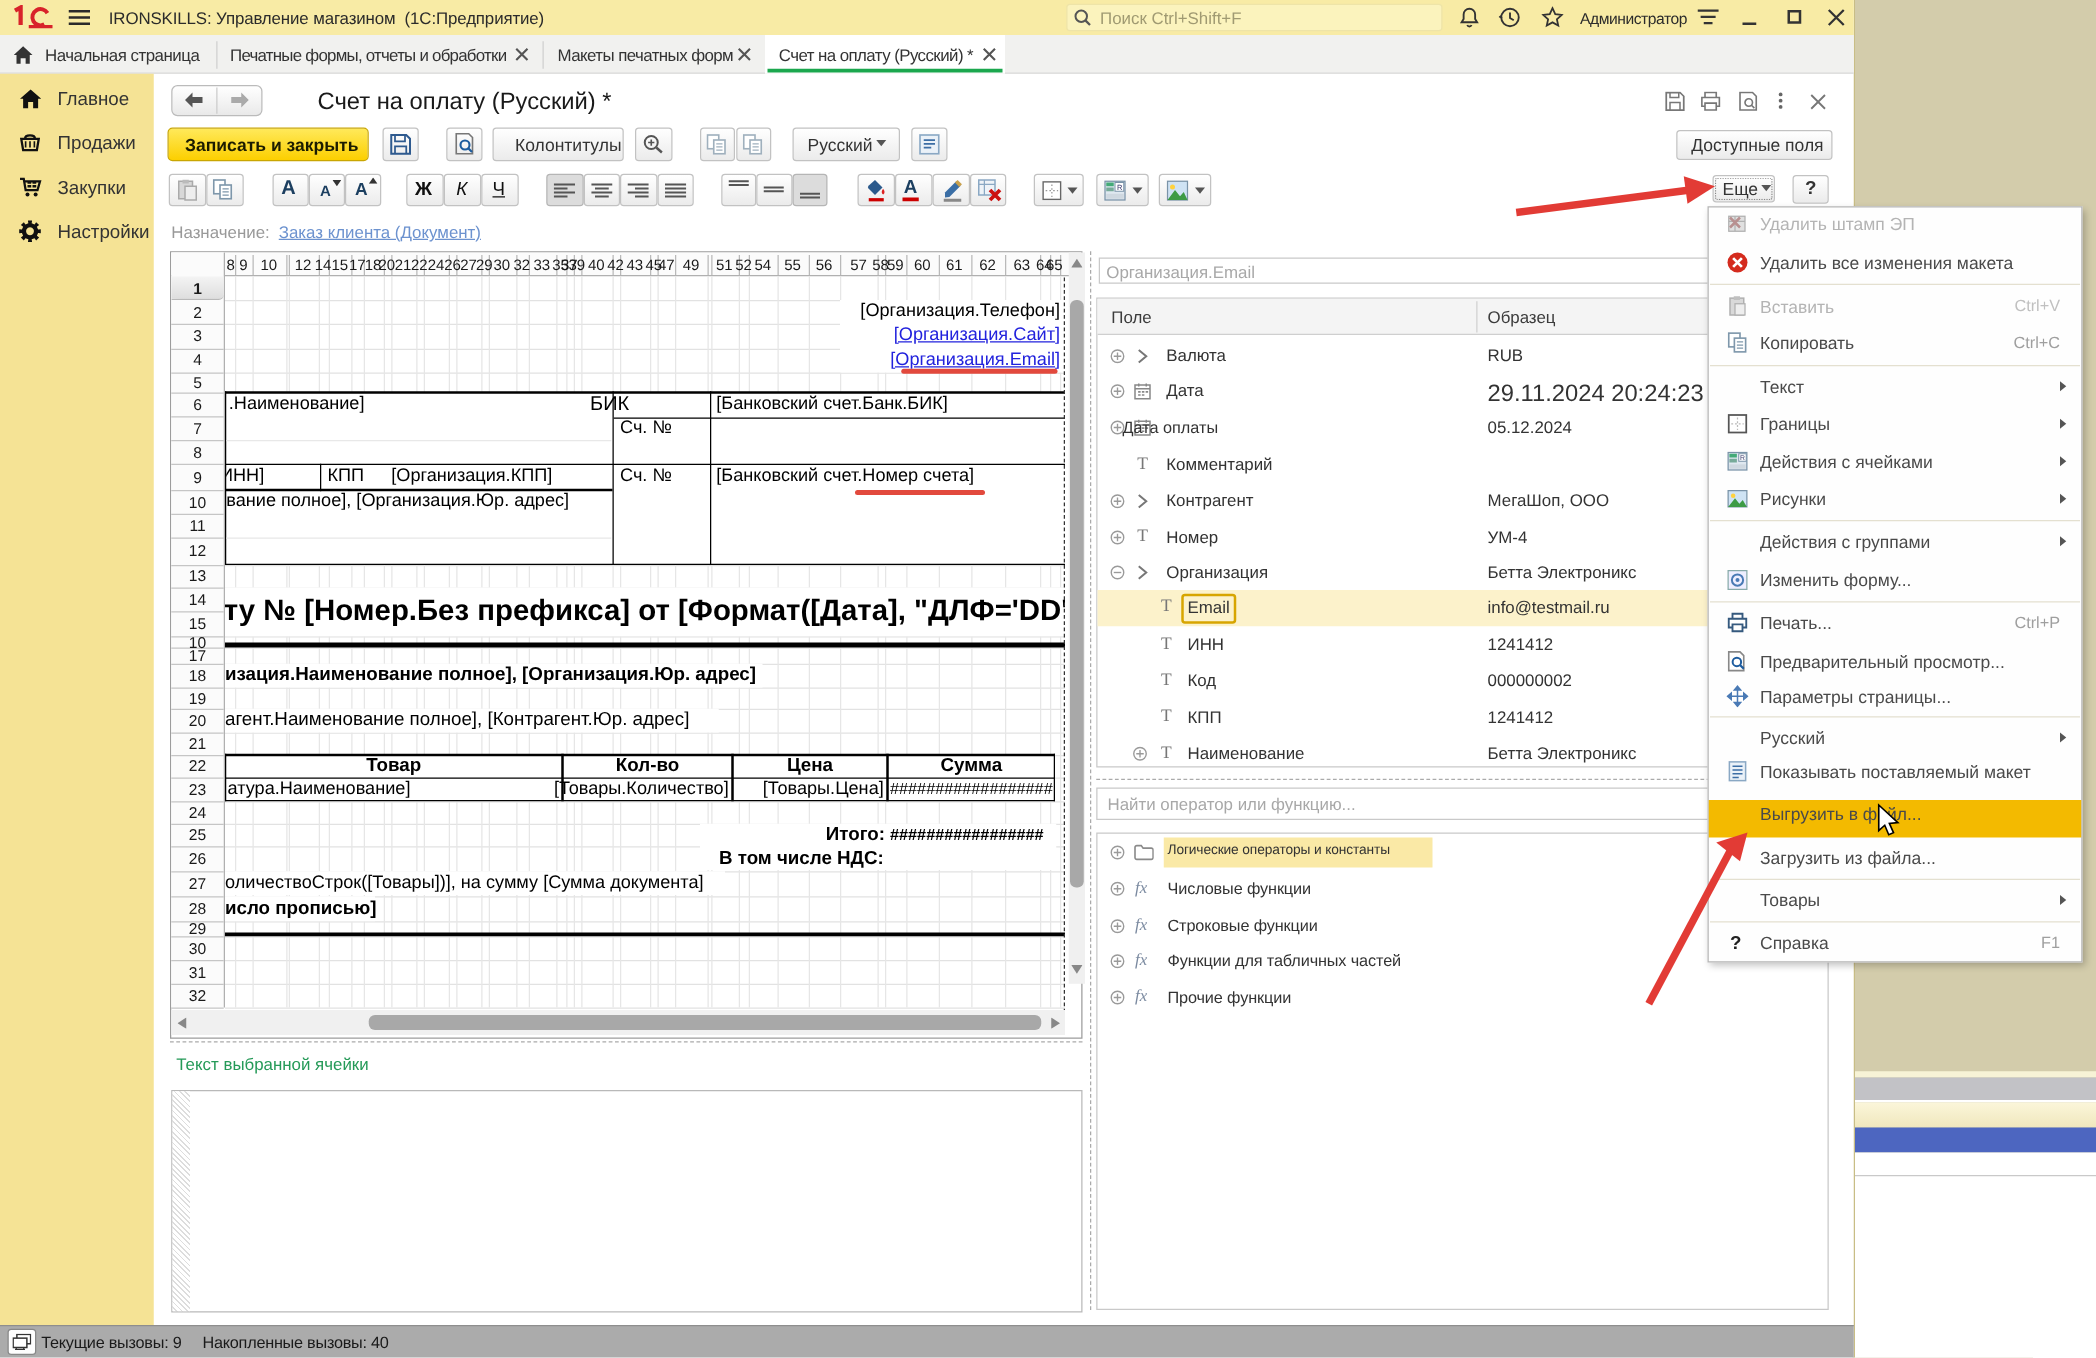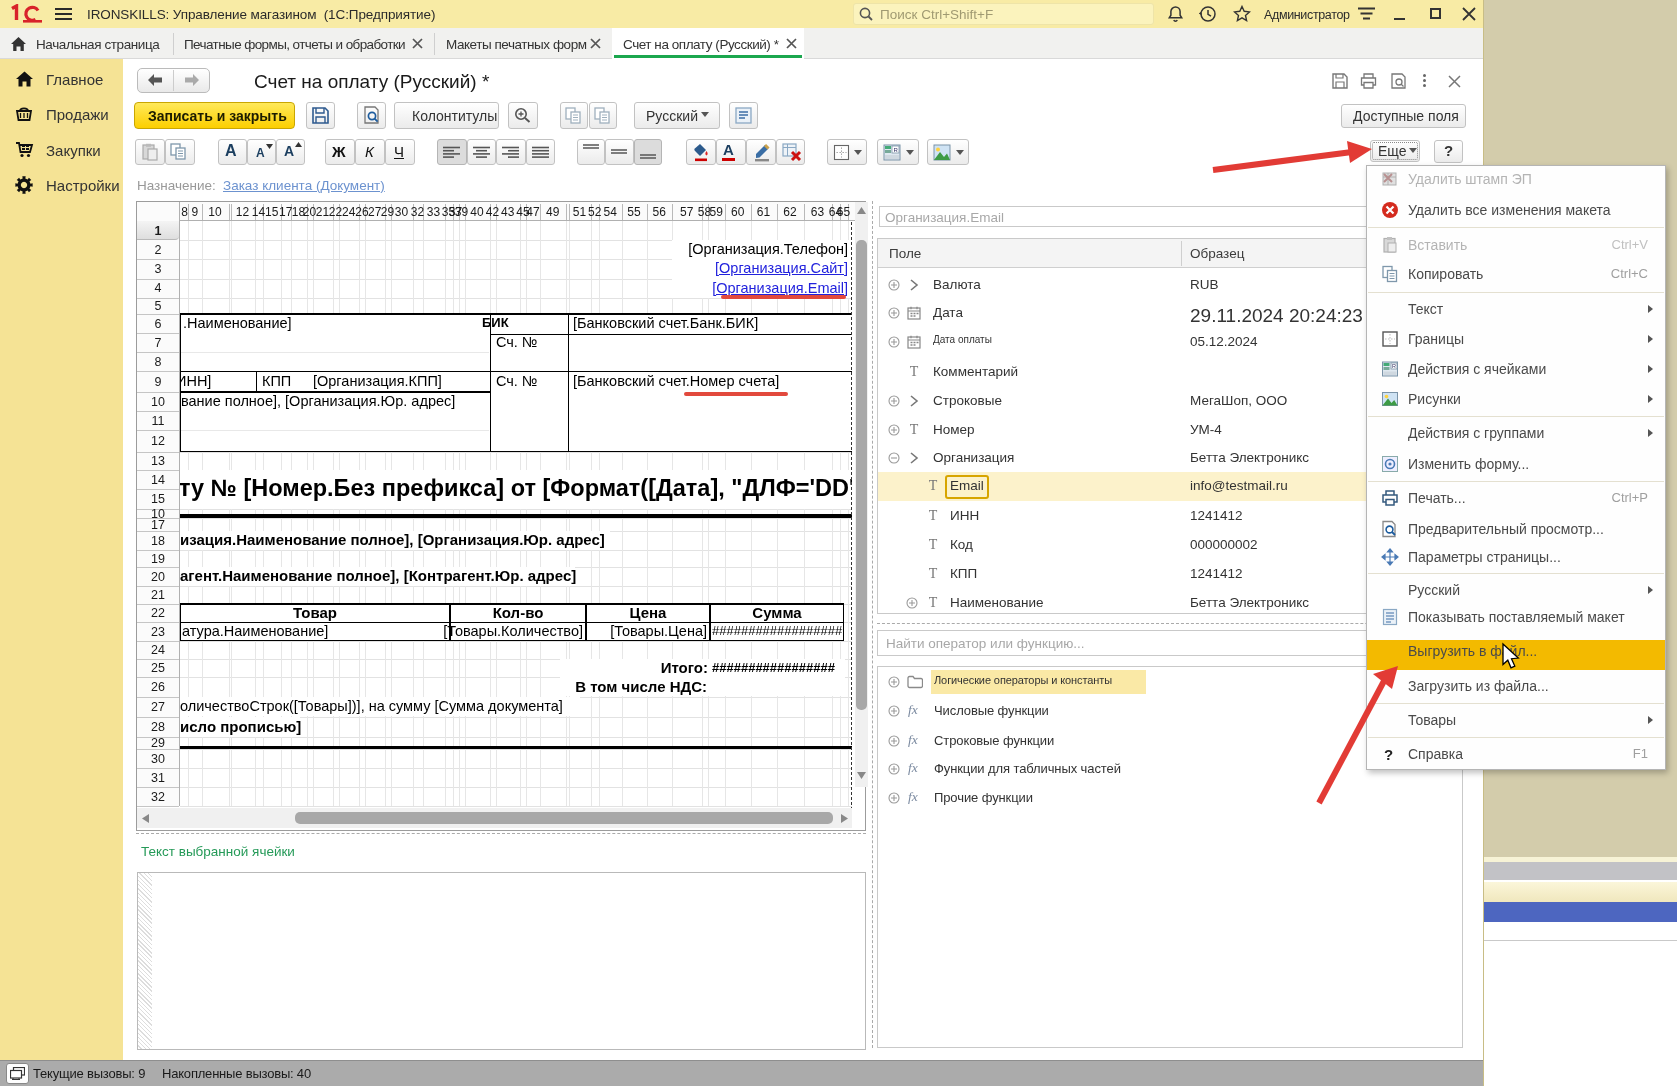--- a/index.html
+++ b/index.html
@@ -547,37 +547,37 @@
 <div class="blk" style="left:585.4px;top:603.4px;width:1.2px;height:37.8px"></div>
 <div class="blk" style="left:709.4px;top:603.4px;width:1.2px;height:37.8px"></div>
 <div class="blk" style="left:180.0px;top:745.6px;width:672.0px;height:3.2px"></div>
 <div class="a" style="left:181px;top:352px;width:308px;height:1px;background:#e8e8e8"></div>
 <div class="a" style="left:181px;top:430px;width:308px;height:1px;background:#e8e8e8"></div>
 <div class="t" style="left:848px;top:241.0px;font-size:14.5px;font-weight:normal;color:#000;text-decoration:none;transform:translateX(-100%);">[Организация.Телефон]</div>
 <div class="t" style="left:848px;top:260.0px;font-size:14.5px;font-weight:normal;color:#2222dd;text-decoration:underline;transform:translateX(-100%);">[Организация.Сайт]</div>
 <div class="t" style="left:848px;top:279.5px;font-size:14.5px;font-weight:normal;color:#2222dd;text-decoration:underline;transform:translateX(-100%);">[Организация.Email]</div>
 <div class="a" style="left:721px;top:295.3px;width:125px;height:4.2px;background:#e2493d;border-radius:2px"></div>
 <div class="t" style="left:183px;top:314.5px;font-size:14.5px;font-weight:normal;color:#000;text-decoration:none;">.Наименование]</div>
-<div class="t" style="left:482px;top:314.5px;font-size:13px;font-weight:bold;color:#000;text-decoration:none;">БИК</div>
+<div class="t" style="left:472px;top:314.5px;font-size:16px;font-weight:normal;color:#000;text-decoration:none;">БИК</div>
 <div class="t" style="left:573px;top:314.5px;font-size:14.5px;font-weight:normal;color:#000;text-decoration:none;">[Банковский счет.Банк.БИК]</div>
 <div class="t" style="left:496px;top:333.5px;font-size:14.5px;font-weight:normal;color:#000;text-decoration:none;">Сч. №</div>
 <div class="a" style="left:181px;top:373px;width:70px;height:17px;overflow:hidden">
     <div class="t" style="left:-5px;top:0;font-size:14.5px;color:#000">ИНН]</div>
   </div>
 <div class="t" style="left:262px;top:372.5px;font-size:14.5px;font-weight:normal;color:#000;text-decoration:none;">КПП</div>
 <div class="t" style="left:313px;top:372.5px;font-size:14.5px;font-weight:normal;color:#000;text-decoration:none;">[Организация.КПП]</div>
 <div class="t" style="left:496px;top:372.5px;font-size:14.5px;font-weight:normal;color:#000;text-decoration:none;">Сч. №</div>
 <div class="t" style="left:573px;top:372.5px;font-size:14.5px;font-weight:normal;color:#000;text-decoration:none;">[Банковский счет.Номер счета]</div>
 <div class="a" style="left:684px;top:392.3px;width:104px;height:3.6px;background:#e2493d;border-radius:2px"></div>
 <div class="t" style="left:181px;top:392.5px;font-size:14.5px;font-weight:normal;color:#000;text-decoration:none;">вание полное], [Организация.Юр. адрес]</div>
 <div class="a" style="left:180px;top:474px;width:672px;height:30px;overflow:hidden">
     <div class="t" style="left:-1px;top:1px;font-size:23.5px;font-weight:bold;color:#000">ту № [Номер.Без префикса] от [Формат([Дата], "ДЛФ='DD'"")</div>
   </div>
 <div class="t" style="left:180px;top:531.2px;font-size:15px;font-weight:bold;color:#000;text-decoration:none;">изация.Наименование полное], [Организация.Юр. адрес]</div>
-<div class="t" style="left:180px;top:567.2px;font-size:15px;font-weight:bold;color:#000;text-decoration:none;">агент.Наименование полное], [Контрагент.Юр. адрес]</div>
+<div class="t" style="left:180px;top:567.2px;font-size:15px;font-weight:normal;color:#000;text-decoration:none;">агент.Наименование полное], [Контрагент.Юр. адрес]</div>
 <div class="t" style="left:315px;top:603.7px;font-size:15px;font-weight:bold;color:#000;text-decoration:none;transform:translateX(-50%);">Товар</div>
 <div class="t" style="left:518px;top:603.7px;font-size:15px;font-weight:bold;color:#000;text-decoration:none;transform:translateX(-50%);">Кол-во</div>
 <div class="t" style="left:648px;top:603.7px;font-size:15px;font-weight:bold;color:#000;text-decoration:none;transform:translateX(-50%);">Цена</div>
 <div class="t" style="left:777px;top:603.7px;font-size:15px;font-weight:bold;color:#000;text-decoration:none;transform:translateX(-50%);">Сумма</div>
 <div class="t" style="left:182px;top:622.5px;font-size:14.5px;font-weight:normal;color:#000;text-decoration:none;">атура.Наименование]</div>
 <div class="t" style="left:583px;top:622.5px;font-size:14.5px;font-weight:normal;color:#000;text-decoration:none;transform:translateX(-100%);">[Товары.Количество]</div>
 <div class="t" style="left:707px;top:622.5px;font-size:14.5px;font-weight:normal;color:#000;text-decoration:none;transform:translateX(-100%);">[Товары.Цена]</div>
 <div class="t" style="left:712px;top:623.4px;font-size:13px;font-weight:normal;color:#000;text-decoration:none;">##################</div>
 <div class="t" style="left:708px;top:658.7px;font-size:15px;font-weight:bold;color:#000;text-decoration:none;transform:translateX(-100%);">Итого:</div>
 <div class="t" style="left:712px;top:659.9px;font-size:13px;font-weight:bold;color:#000;text-decoration:none;">#################</div>
@@ -636,32 +636,32 @@
 <div class="t" style="left:1190px;top:304.9px;font-size:19px;color:#333">29.11.2024 20:24:23</div>
 <svg class="a" style="left:888px;top:335.7px" width="12" height="12" viewBox="0 0 12 12">
     <circle cx="6" cy="6" r="5" fill="none" stroke="#9a9a9a" stroke-width="1.1"></circle>
     <path d="M3 6 h6 M6 3 v6" stroke="#9a9a9a" stroke-width="1.1"></path>
   </svg>
 <svg class="a" style="left:907px;top:334.7px" width="14" height="14" viewBox="0 0 14 14">
     <rect x="1" y="2" width="12" height="11" fill="none" stroke="#888" stroke-width="1.2"></rect>
     <path d="M1 5 h12 M4 0.8 v2.4 M10 0.8 v2.4" stroke="#888" stroke-width="1.2"></path>
     <path d="M3.5 7.5 h2 M6.5 7.5 h2 M9.5 7.5 h2 M3.5 10 h2 M6.5 10 h2" stroke="#888" stroke-width="1.3"></path>
   </svg>
-<div class="t" style="left:933px;top:333.7px;font-size:10px;color:#333">Дата оплаты</div>
+<div class="t" style="left:898px;top:333.7px;font-size:13px;color:#333">Дата оплаты</div>
 <div class="t" style="left:1190px;top:333.7px;font-size:13.5px;color:#333">05.12.2024</div>
 <div class="t" style="left:914px;top:363.5px;font-size:14px;color:#777;transform:translateX(-50%);font-family:'Liberation Serif',serif">T</div>
 <div class="t" style="left:933px;top:363.5px;font-size:13.5px;color:#333">Комментарий</div>
 <svg class="a" style="left:888px;top:395.3px" width="12" height="12" viewBox="0 0 12 12">
     <circle cx="6" cy="6" r="5" fill="none" stroke="#9a9a9a" stroke-width="1.1"></circle>
     <path d="M3 6 h6 M6 3 v6" stroke="#9a9a9a" stroke-width="1.1"></path>
   </svg>
 <svg class="a" style="left:909px;top:395.3px" width="10" height="12" viewBox="0 0 10 12">
     <path d="M2 1 l6 5 -6 5" fill="none" stroke="#777" stroke-width="1.6"></path>
   </svg>
-<div class="t" style="left:933px;top:393.3px;font-size:13.5px;color:#333">Строковые</div>
+<div class="t" style="left:933px;top:393.3px;font-size:13.5px;color:#333">Контрагент</div>
 <div class="t" style="left:1190px;top:393.3px;font-size:13.5px;color:#333">МегаШоп, ООО</div>
 <svg class="a" style="left:888px;top:423.6px" width="12" height="12" viewBox="0 0 12 12">
     <circle cx="6" cy="6" r="5" fill="none" stroke="#9a9a9a" stroke-width="1.1"></circle>
     <path d="M3 6 h6 M6 3 v6" stroke="#9a9a9a" stroke-width="1.1"></path>
   </svg>
 <div class="t" style="left:914px;top:421.6px;font-size:14px;color:#777;transform:translateX(-50%);font-family:'Liberation Serif',serif">T</div>
 <div class="t" style="left:933px;top:421.6px;font-size:13.5px;color:#333">Номер</div>
 <div class="t" style="left:1190px;top:421.6px;font-size:13.5px;color:#333">УМ-4</div>
 <svg class="a" style="left:888px;top:451.6px" width="12" height="12" viewBox="0 0 12 12">
     <circle cx="6" cy="6" r="5" fill="none" stroke="#9a9a9a" stroke-width="1.1"></circle>

